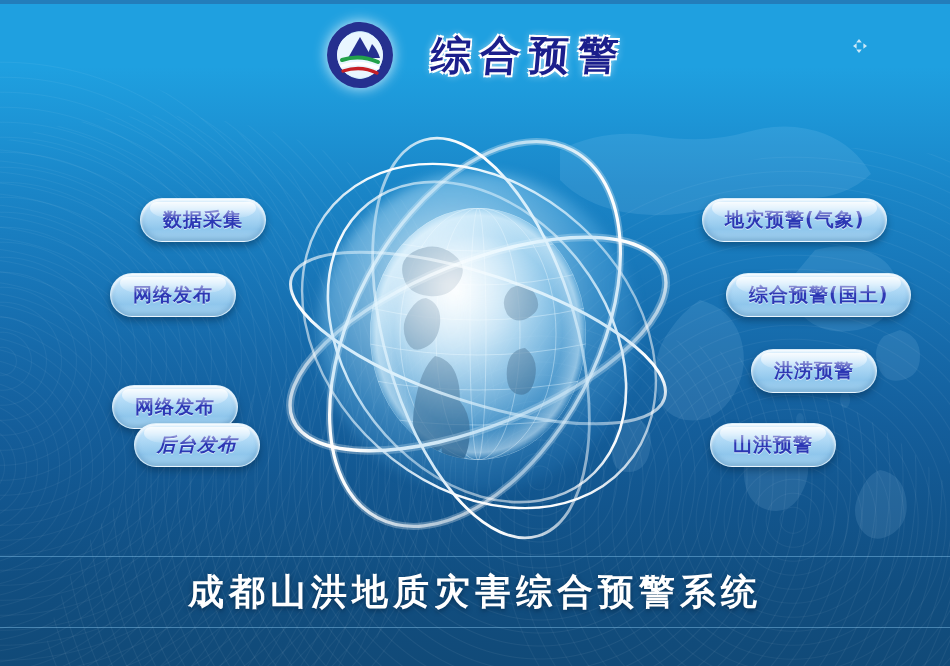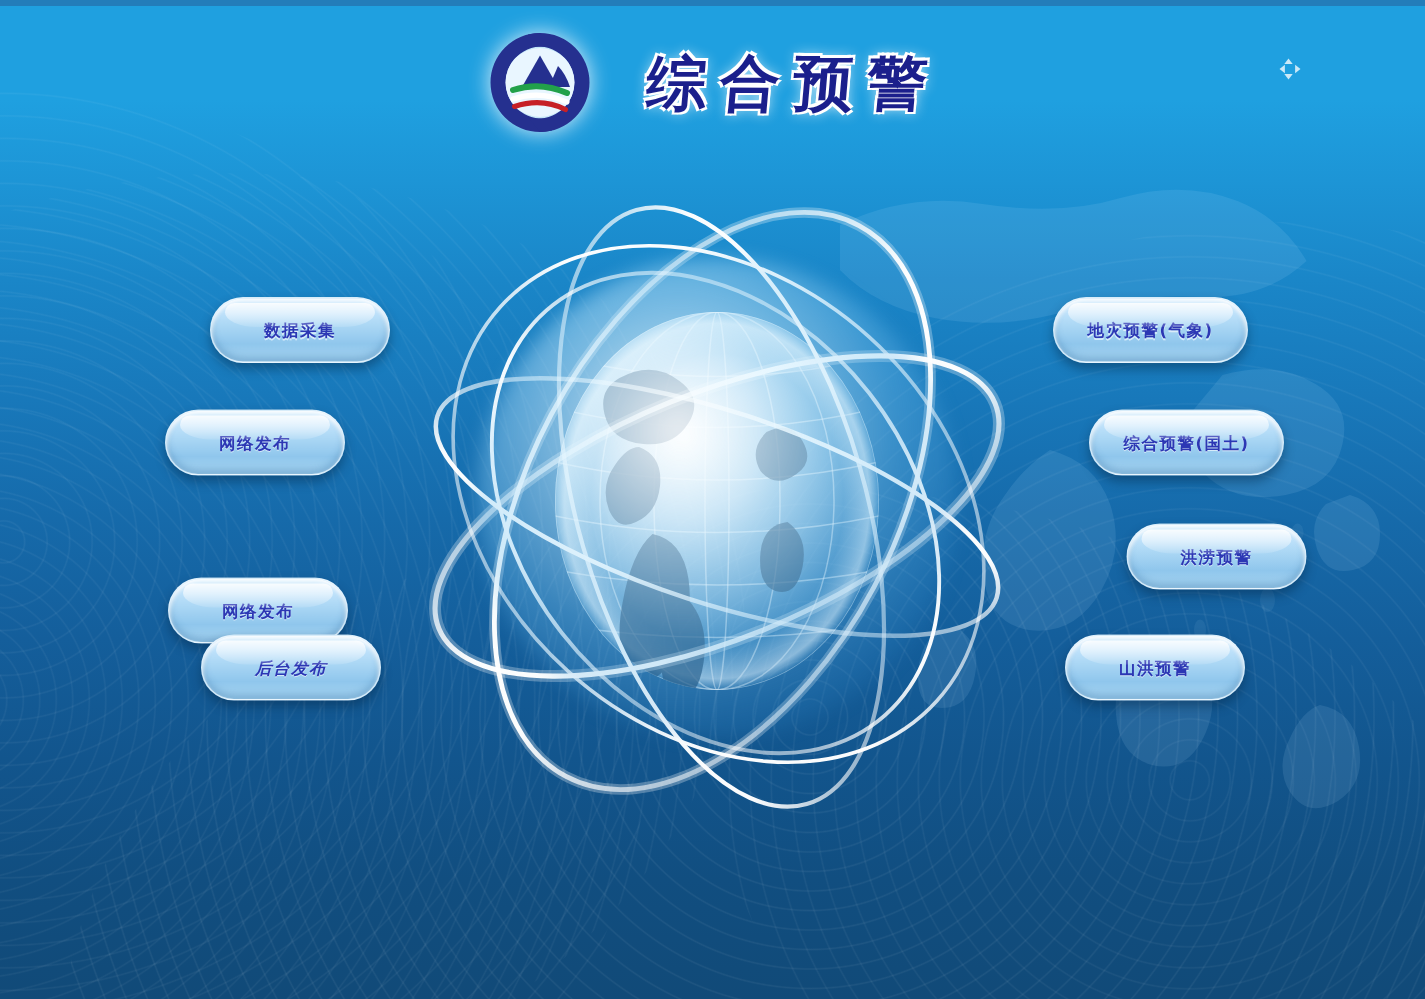--- a/index.html
+++ b/index.html
@@ -186,21 +186,21 @@
     height: 44px;
     min-width: 120px;
     padding: 0 22px;
     display: flex;
     align-items: center;
     justify-content: center;
     border-radius: 24px;
     box-sizing: border-box;
     cursor: pointer;
     color: #2c37b4;
-    font-size: 11px;
+    font-size: 19px;
     font-weight: bold;
     letter-spacing: 1px;
     white-space: nowrap;
     background:
       linear-gradient(180deg,
         #cfeafc 0%,
         #bfe2fb 22%,
         #a6d4f3 48%,
         #8fc6ec 72%,
         #a9d6f2 100%);
@@ -407,14 +407,19 @@
       <span>综合预警(国土)</span>
     </div>
     <div class="btn" style="left:751px; top:349px;">
       <span>洪涝预警</span>
     </div>
     <div class="btn" style="left:710px; top:423px;">
       <span>山洪预警</span>
     </div>
   </div>
 
+  <div class="bottom-band">
+    <div class="band-line t"></div>
+    <div class="band-line b"></div>
+    <div class="bottom-title">成都山洪地质灾害综合预警系统</div>
+  </div>
 
 </div>
 
 </body></html>

